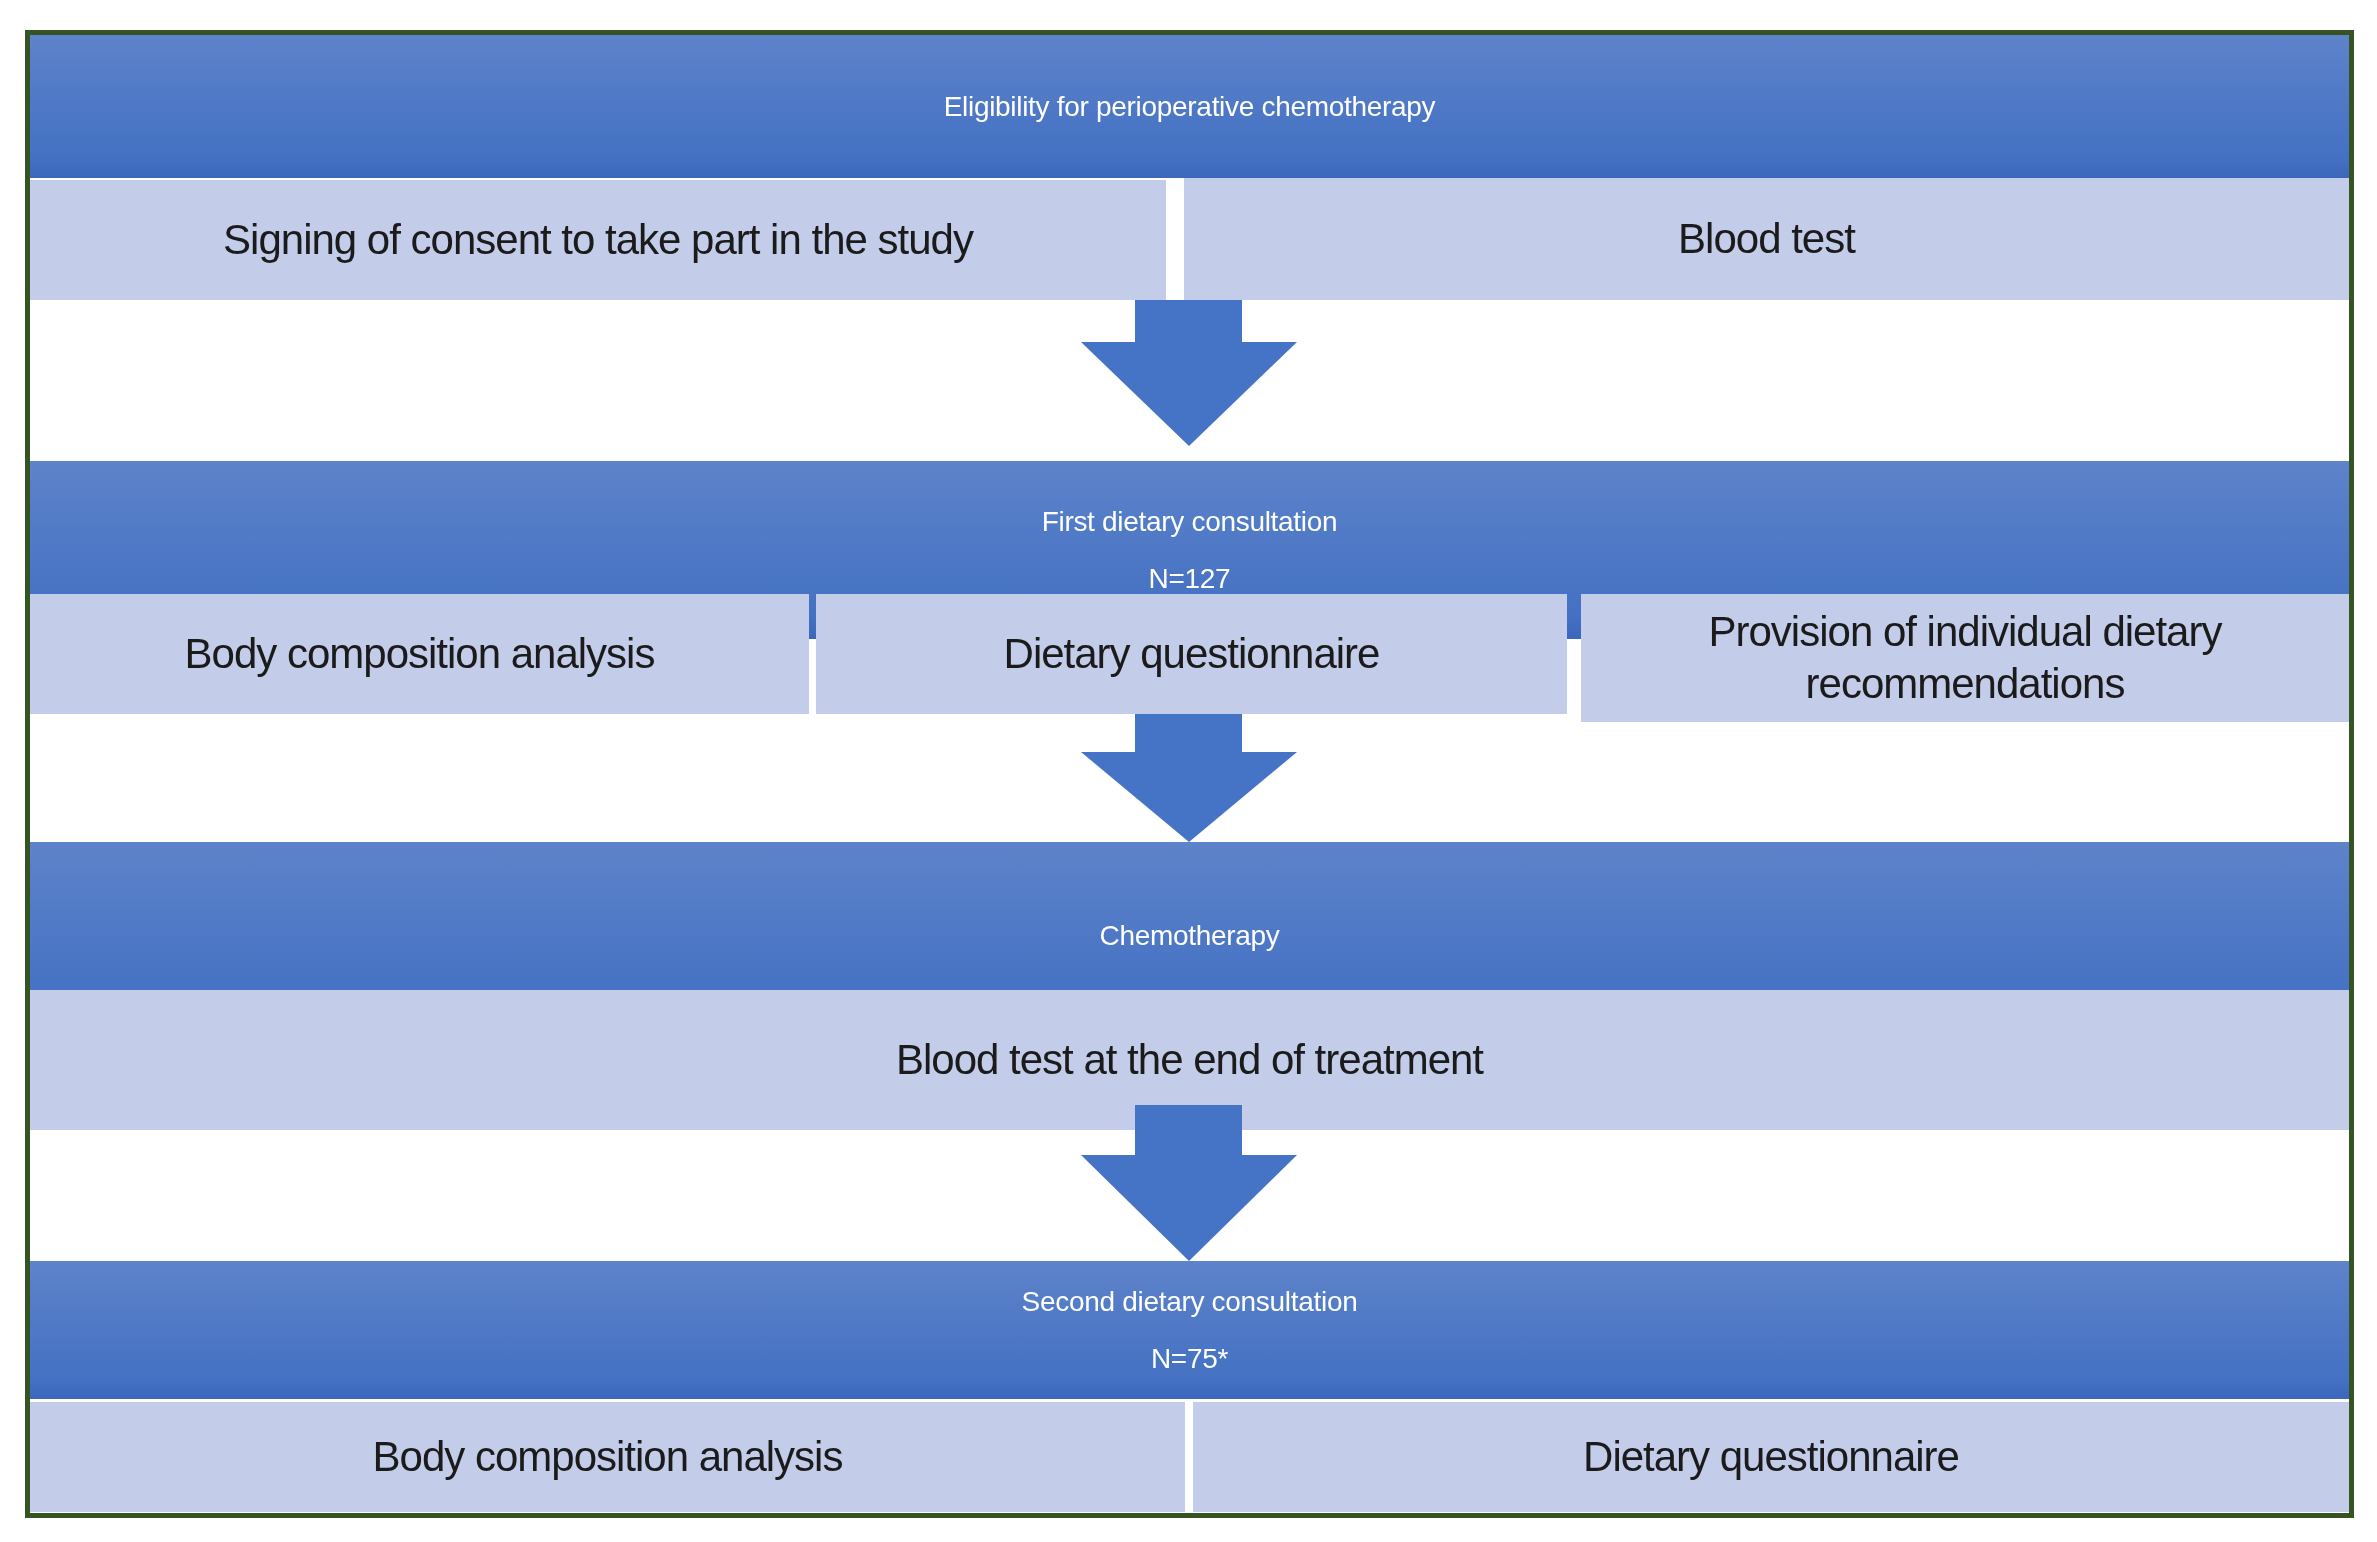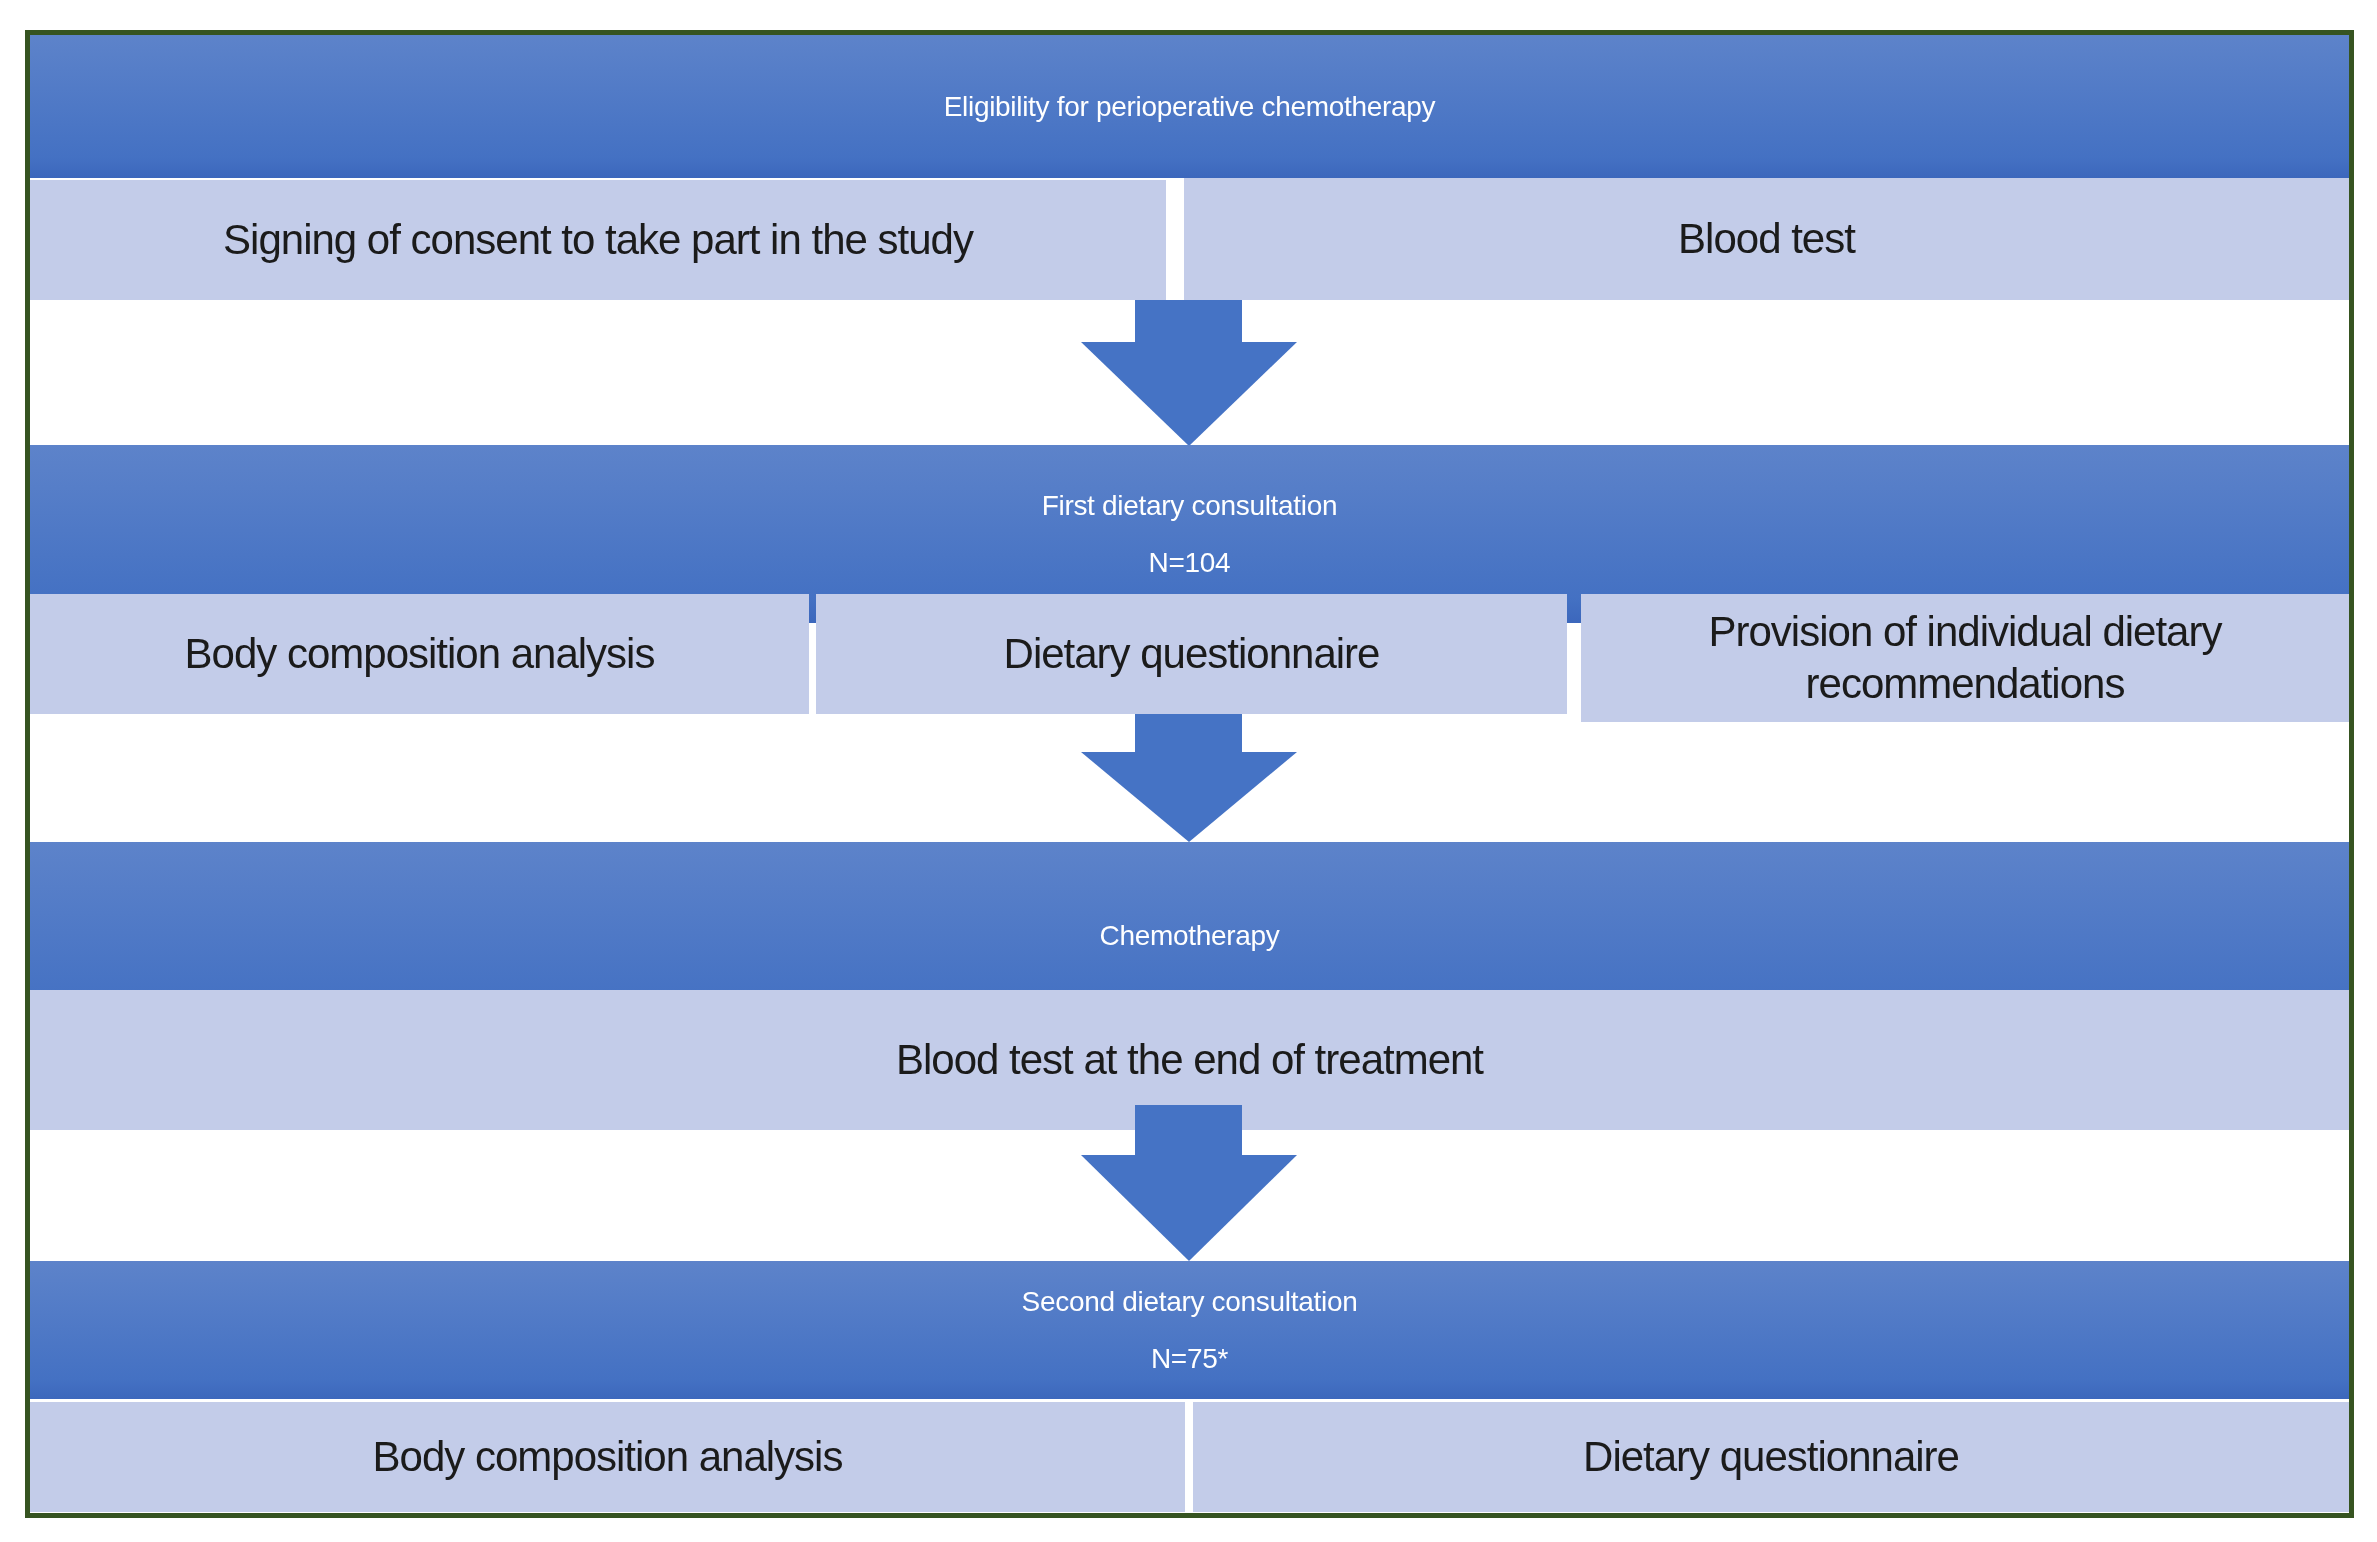--- a/index.html
+++ b/index.html
@@ -13,21 +13,21 @@
   .canvas{position:relative;width:2377px;height:1543px;background:#ffffff;}
   .frame{position:absolute;left:25px;top:30px;width:2329px;height:1488px;
          border:5.6px solid var(--border);background:#ffffff;}
   
   .bar{position:absolute;left:0;right:0;
        background:linear-gradient(180deg,var(--bar-top) 0%,var(--bar-bottom) 86%,var(--bar-edge) 100%);
        display:flex;flex-direction:column;align-items:center;justify-content:center;
        color:var(--text-on-bar);font-size:28px;letter-spacing:-0.3px;text-align:center;}
   .bar .nline{margin-top:25px;}
   .bar1{top:0;height:143px;}
-  .bar3{top:410px;height:178px;}
+  .bar3{top:426px;height:178px;}
   .bar5{top:807px;height:188px;}
   .bar7{top:1226px;height:138px;}
   
   .cell{position:absolute;background:var(--cell);color:var(--text-on-cell);
         display:flex;align-items:center;justify-content:center;text-align:center;
         font-size:42px;letter-spacing:-1px;line-height:1.25;padding:0 21px;}
   .row2L{top:145px;height:120px;left:0;width:1136px;}
   .row2R{top:143px;height:122px;left:1154px;right:0;}
   .row4c1{top:559px;height:120px;left:0;width:779px;}
   .row4c2{top:559px;height:120px;left:786px;width:751px;}
@@ -67,21 +67,21 @@
       <span>Signing of consent to take part in the study</span>
     </div>
 
     <div class="arrow a1">
       <div class="stem"></div>
       <div class="head"></div>
     </div>
 
     <div class="bar bar3">
       <span>First dietary consultation</span>
-      <span class="nline">N=104</span>
+      <span class="nline">N=127</span>
     </div>
 
     <div class="cell row4c1">
       <span>Body composition analysis</span>
     </div>
     <div class="cell row4c2">
       <span>Dietary questionnaire</span>
     </div>
     <div class="cell row4c3">
       <span>Provision of individual dietary recommendations</span>

